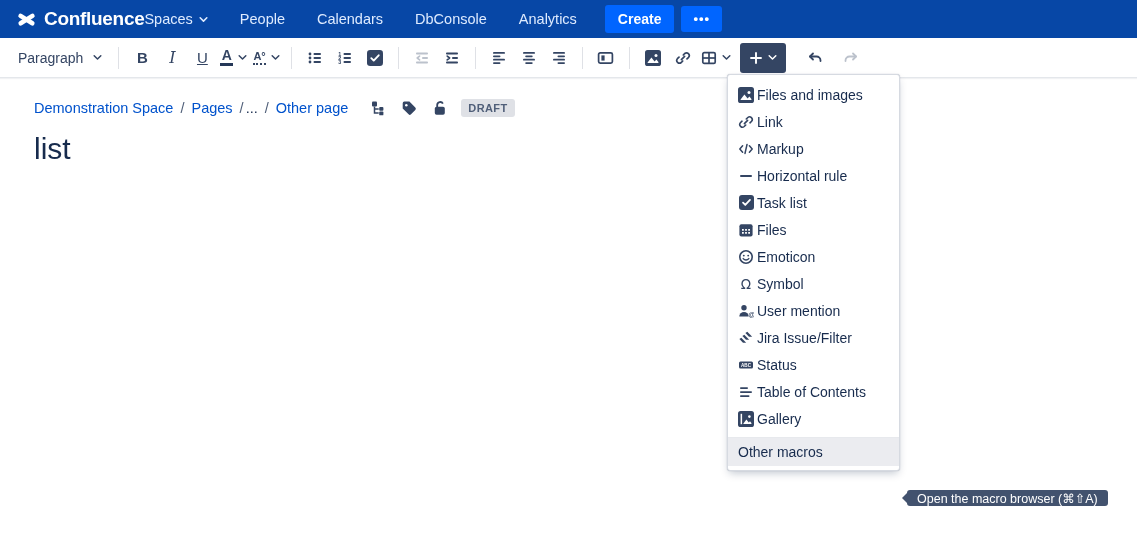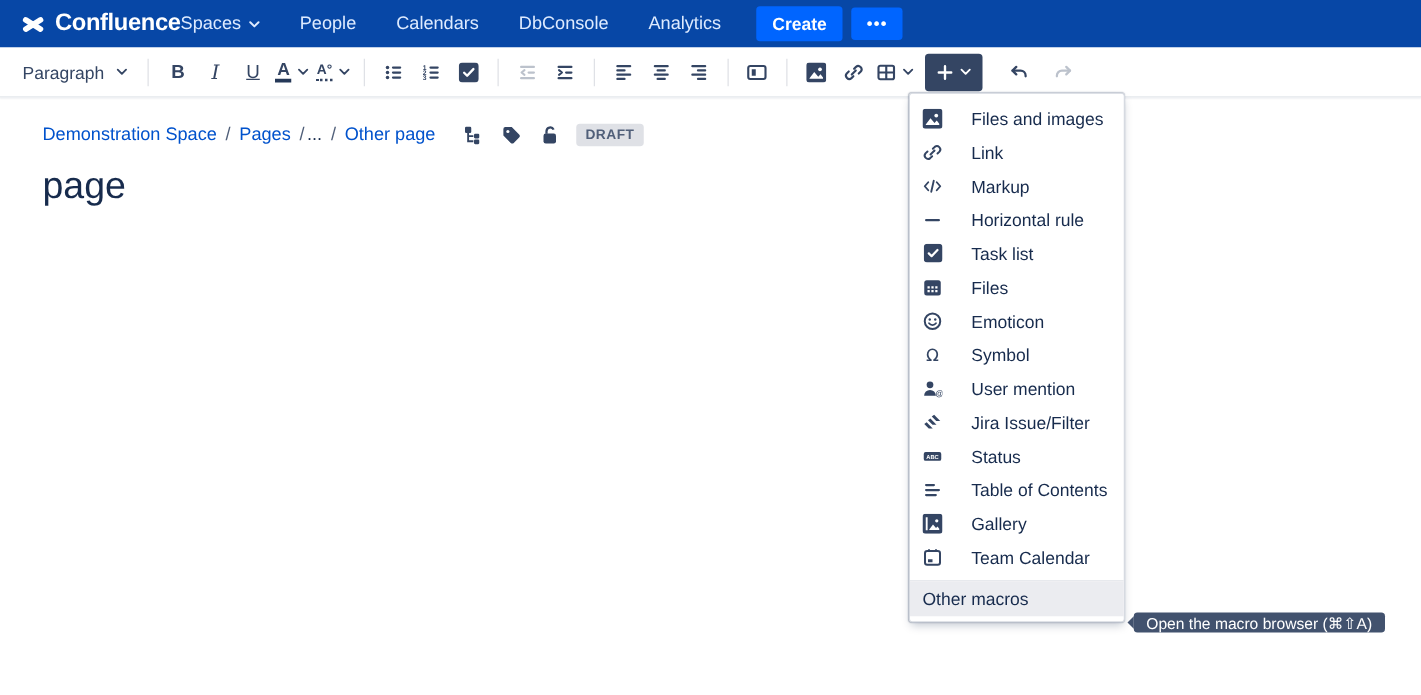--- a/index.html
+++ b/index.html
@@ -69,21 +69,21 @@
   }
   .page-title { position:absolute; top:132px; left:34px; font-size:30px; font-weight:400; color:var(--text); }
   
   .insert-menu {
     position:absolute; left:727px; top:74px; width:173px; background:#fff;
     border:1px solid #D6DAE1; border-radius:3px;
     box-shadow:0 4px 8px -2px rgba(9,30,66,.25), 0 0 1px rgba(9,30,66,.31);
     padding:6px 0 4px; z-index:5;
   }
   .menu-item {
-    height:27px; display:flex; align-items:center; gap:23px; padding:0 10px;
+    height:27px; display:flex; align-items:center; gap:3px; padding:0 10px;
     font-size:14px; color:var(--text); cursor:pointer;
   }
   .mi-icon { width:16px; height:16px; flex:none; display:flex; align-items:center; justify-content:center; color:var(--icon); }
   .menu-sep { height:1px; background:#E7E9ED; margin-top:5px; }
   .menu-footer {
     height:28px; display:flex; align-items:center; padding:0 10px; font-size:14px;
     color:var(--text); background:var(--menu-hover); cursor:pointer;
   }
   
   .tooltip {
@@ -324,21 +324,21 @@
     <button class="bc-icon-btn">
       <svg width="16" height="16" viewBox="0 0 16 16">
         <path d="M5.2 7 V4.9 a3 3 0 0 1 5.7 -1.2" fill="none" stroke="currentColor" stroke-width="1.8"></path>
         <rect x="2.8" y="6.8" width="10" height="8" rx="1.8" fill="currentColor"></rect>
       </svg>
     </button>
   </div>
   <span class="draft-badge">DRAFT</span>
 </div>
 
-<h1 class="page-title">page</h1>
+<h1 class="page-title">list</h1>
 
 <div class="insert-menu">
   <div class="menu-item">
     <span class="mi-icon">
       <svg width="16" height="16" viewBox="0 0 16 16">
           <rect width="16" height="16" rx="2.6" fill="currentColor"></rect>
           <circle cx="11" cy="5.4" r="1.5" fill="#fff"></circle>
           <path d="M2.6 12.6 L6.4 7.6 L9.6 11.4 L11.4 9.4 L13.4 11.9 V13 H2.6 Z" fill="#fff"></path>
         </svg>
     </span>
@@ -452,31 +452,20 @@
     <span class="mi-icon">
       <svg width="16" height="16" viewBox="0 0 16 16">
           <rect width="16" height="16" rx="2.6" fill="currentColor"></rect>
           <rect x="2.6" y="2.8" width="1.5" height="10.4" fill="#fff"></rect>
           <circle cx="11.4" cy="5.6" r="1.3" fill="#fff"></circle>
           <path d="M5.4 12.6 L8.4 8.6 L10.8 11.4 L12 10.2 L13.4 12 V13 H5.4 Z" fill="#fff"></path>
         </svg>
     </span>
     <span class="mi-label">Gallery</span>
   </div>
-  <div class="menu-item">
-    <span class="mi-icon">
-      <svg width="16" height="16" viewBox="0 0 16 16" fill="none">
-          <rect x="2" y="2.8" width="12" height="11" rx="1.8" stroke="currentColor" stroke-width="1.6"></rect>
-          <rect x="4.4" y="9.4" width="3.6" height="2.4" fill="currentColor"></rect>
-          <line x1="5.2" y1="1.4" x2="5.2" y2="3.6" stroke="currentColor" stroke-width="1.5"></line>
-          <line x1="10.8" y1="1.4" x2="10.8" y2="3.6" stroke="currentColor" stroke-width="1.5"></line>
-        </svg>
-    </span>
-    <span class="mi-label">Team Calendar</span>
-  </div>
   <div class="menu-sep"></div>
   <div class="menu-footer">
     <span class="mi-label">Other macros</span>
   </div>
 </div>
 
 <div class="tooltip">
   <span>Open the macro browser (⌘⇧A)</span>
 </div>
 

